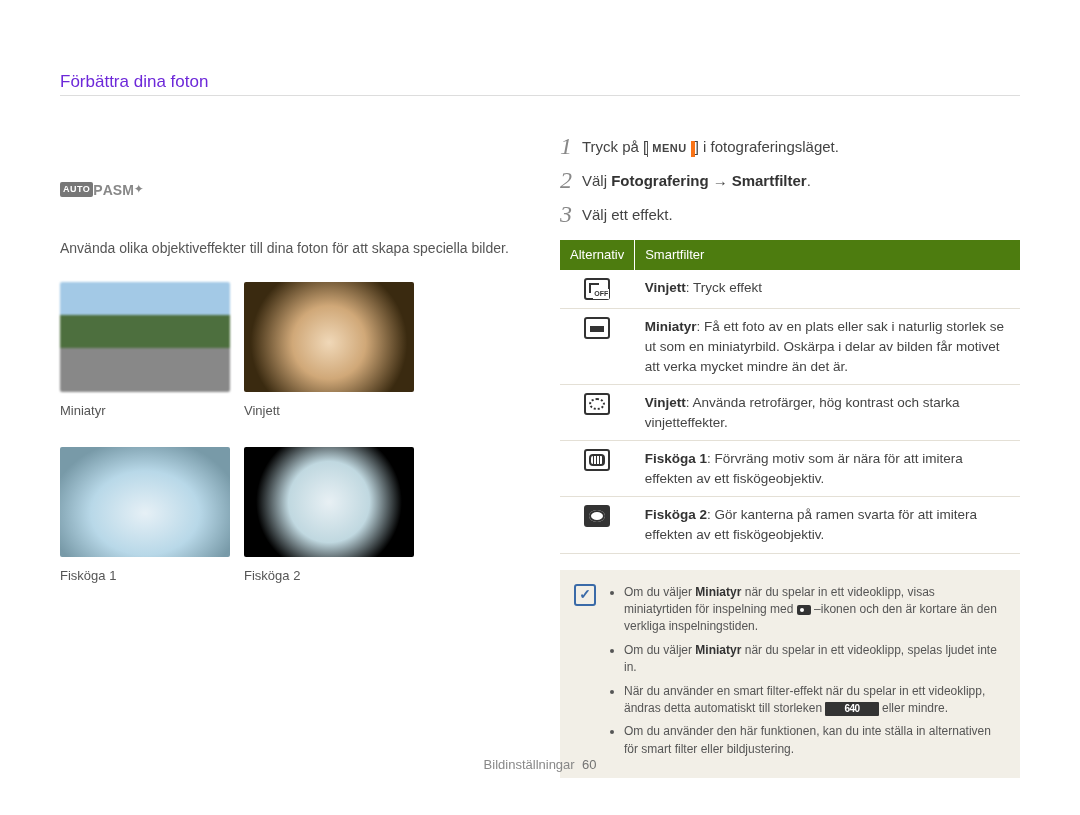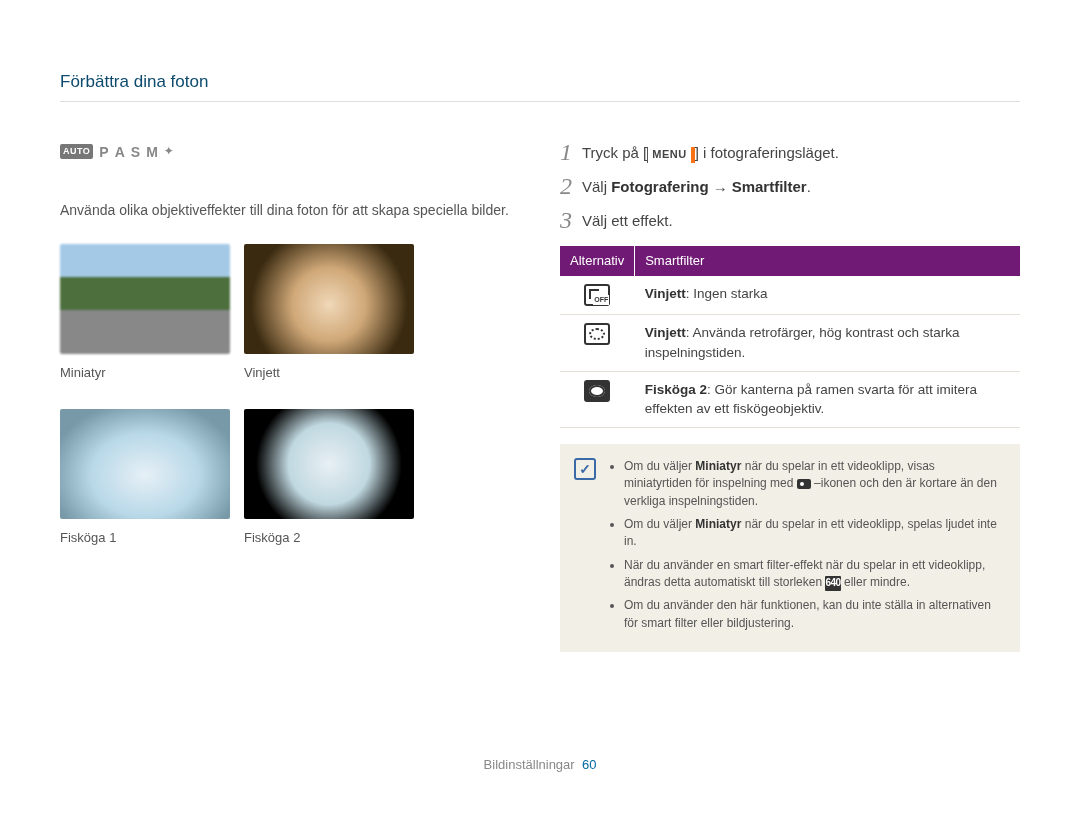--- a/index.html
+++ b/index.html
@@ -11,23 +11,22 @@
     position: relative;
     color: #444;
     font-size: 13px;
     line-height: 1.45;
   }
   .page {
     padding: 70px 60px 40px 60px;
   }
   .breadcrumb {
     font-size: 17px;
-    color: #0c4a6e;
+    color: #6d28d9;
     font-weight: 300;
-    margin-bottom: 6px;
   }
   .hr-top {
     border: none;
     border-top: 1px solid #ddd;
     margin-bottom: 40px;
   }
   .columns {
     display: flex;
     gap: 40px;
   }
@@ -41,22 +40,23 @@
     margin-bottom: 14px;
   }
   .main-title {
     font-size: 22px;
     color: #3a6aa8;
     font-weight: 400;
   }
   .mode-icons {
     display: flex;
     align-items: center;
-    gap: 6px;
+    gap: 0;
     color: #777;
+    margin-top: 44px;
   }
   .auto-badge {
     background: #777;
     color: #fff;
     font-size: 9px;
     font-weight: bold;
     padding: 1px 3px;
     border-radius: 2px;
     letter-spacing: 0.5px;
   }
@@ -134,21 +134,21 @@
   }
   .arrow-sep { margin: 0 4px; }
 
   
   .opt-table {
     width: 100%;
     border-collapse: collapse;
     margin-top: 14px;
   }
   .opt-table thead th {
-    background: #701a75;
+    background: #4d7c0f;
     color: #fff;
     font-size: 13px;
     font-weight: 400;
     text-align: left;
     padding: 6px 10px;
   }
   .opt-table thead th:first-child {
     width: 64px;
     border-right: 1px solid #fff;
   }
@@ -268,34 +268,34 @@
     width: 4px; height: 4px;
     background: #fff;
     border-radius: 50%;
   }
   .size-badge {
     display: inline-block;
     font-weight: bold;
     font-size: 10px;
     letter-spacing: -0.5px;
     background: #333; color:#fff;
-    padding: 0 0;
+    padding: 0 19px;
     border-radius: 1px;
     vertical-align: baseline;
   }
 
   .footer {
     position: absolute;
     bottom: 40px;
     left: 0; right: 0;
     text-align: center;
     font-size: 13px;
     color: #888;
   }
-  .footer .pg { color: #0369a1; }
+  .footer .pg { color: #737373; }
 </style>
 </head>
 <body>
 
 <div class="page">
 
   <div class="breadcrumb">Förbättra dina foton</div>
   <hr class="hr-top">
 
   <div class="columns">
@@ -351,25 +351,33 @@
       <table class="opt-table">
         <thead>
           <tr>
             <th>Alternativ</th>
             <th>Smartfilter</th>
           </tr>
         </thead>
         <tbody>
           <tr>
             <td><span class="icon-box icon-off"></span></td>
-            <td><span class="bold">Vinjett</span><span>: Ingen starka</span></td>
+            <td><span class="bold">Vinjett</span><span>: Tryck effekt</span></td>
+          </tr>
+          <tr>
+            <td><span class="icon-box icon-mini"></span></td>
+            <td><span class="bold">Miniatyr</span><span>: Få ett foto av en plats eller sak i naturlig storlek se ut som en miniatyrbild. Oskärpa i delar av bilden får motivet att verka mycket mindre än det är.</span></td>
           </tr>
           <tr>
             <td><span class="icon-box icon-vinj"></span></td>
-            <td><span class="bold">Vinjett</span><span>: Använda retrofärger, hög kontrast och starka inspelningstiden.</span></td>
+            <td><span class="bold">Vinjett</span><span>: Använda retrofärger, hög kontrast och starka vinjetteffekter.</span></td>
+          </tr>
+          <tr>
+            <td><span class="icon-box icon-fisk1"></span></td>
+            <td><span class="bold">Fisköga 1</span><span>: Förvräng motiv som är nära för att imitera effekten av ett fiskögeobjektiv.</span></td>
           </tr>
           <tr>
             <td><span class="icon-box icon-fisk2"></span></td>
             <td><span class="bold">Fisköga 2</span><span>: Gör kanterna på ramen svarta för att imitera effekten av ett fiskögeobjektiv.</span></td>
           </tr>
         </tbody>
       </table>
 
       <div class="note-box">
         <div class="note-icon">✓</div>

